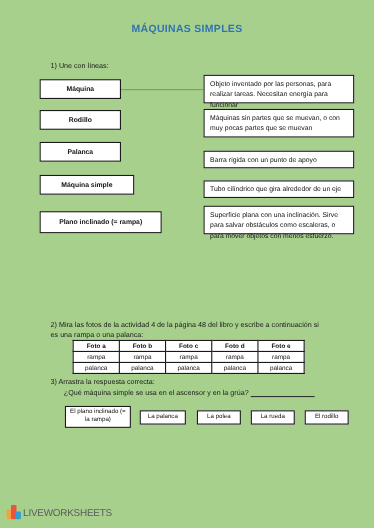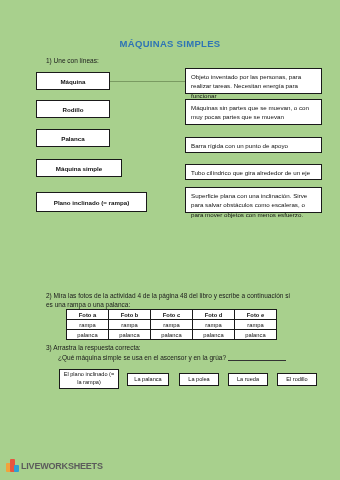--- a/index.html
+++ b/index.html
@@ -15,21 +15,21 @@
   }
   #sheet {
     position: relative;
     width: 340px;
     height: 480px;
     background: #a8d08d;
     box-sizing: border-box;
   }
   .page-title {
     position: absolute;
-    top: 38px;
+    top: 21px;
     left: 0;
     width: 340px;
     text-align: center;
     font-size: 9.5px;
     font-weight: bold;
     color: #2e74b5;
     letter-spacing: 0.3px;
   }
   .q-label {
     position: absolute;
@@ -129,21 +129,21 @@
   .logo-mark i {
     position: absolute;
     display: block;
     border-radius: 1px;
   }
   .lm1 { left: 0; top: 4px; width: 5px; height: 9px; background: #f2a33c; }
   .lm2 { left: 4px; top: 0px; width: 5px; height: 13px; background: #e8543f; }
   .lm3 { left: 8px; top: 6px; width: 5px; height: 7px; background: #2e9fd4; }
   .logo-text {
     font-size: 9px;
-    font-weight: bold;
+    font-weight: normal;
     color: #5b5b5b;
     letter-spacing: -0.2px;
   }
 </style>
 </head>
 <body>
 
 <div id="sheet">
 
   <div class="page-title">MÁQUINAS SIMPLES</div>

